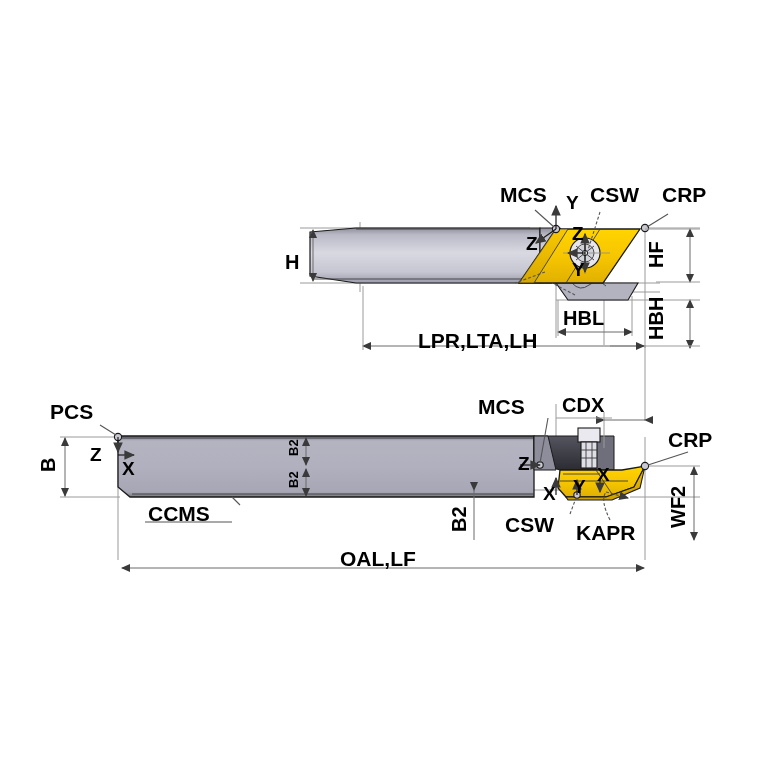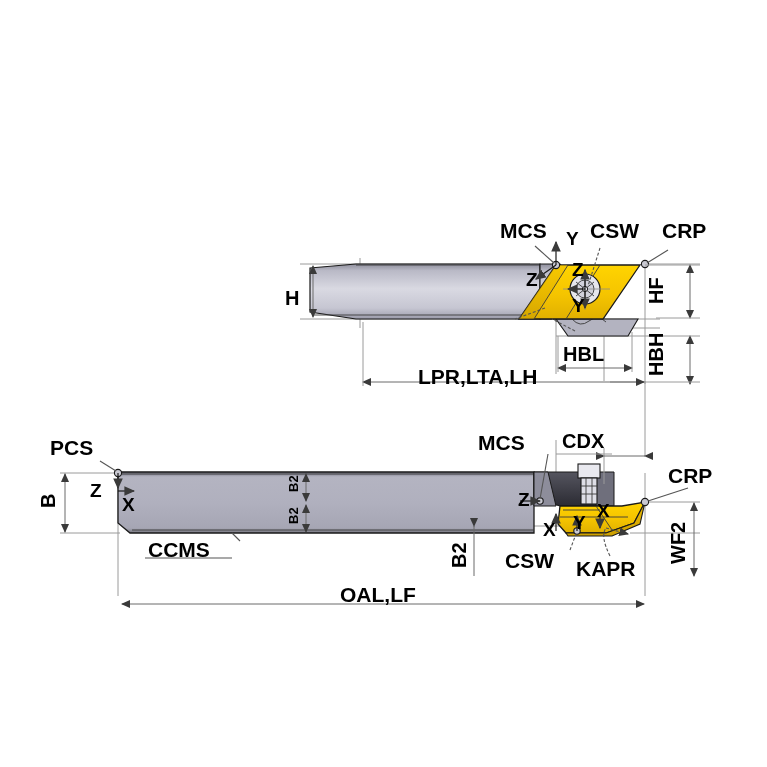--- a/index.html
+++ b/index.html
@@ -1,17 +1,17 @@
 <!DOCTYPE html>
 <html><head>
 <meta charset="utf-8">
 <style>
   html,body{margin:0;padding:0;background:#ffffff;}
   body{width:767px;height:767px;overflow:hidden;font-family:"Liberation Sans",sans-serif;}
-  #stage{position:relative;width:767px;height:595px;background:#fff;margin-top:36px;}
+  #stage{position:relative;width:767px;height:595px;background:#fff;}
   svg{display:block;}
   .lbl{font-family:"Liberation Sans",sans-serif;font-weight:bold;fill:#000;}
   .lbl-lg{font-size:21px;}
   .lbl-md{font-size:20px;}
   .lbl-xs{font-size:13px;}
   .axis{font-family:"Liberation Sans",sans-serif;font-weight:bold;font-size:19px;fill:#000;}
   .dimline{stroke:#6b6b6b;stroke-width:1;fill:none;}
   .extline{stroke:#9a9a9a;stroke-width:1;fill:none;}
   .leader{stroke:#555;stroke-width:1.1;fill:none;}
   .outline{stroke:#1a1a1a;stroke-width:1.2;fill:none;}

